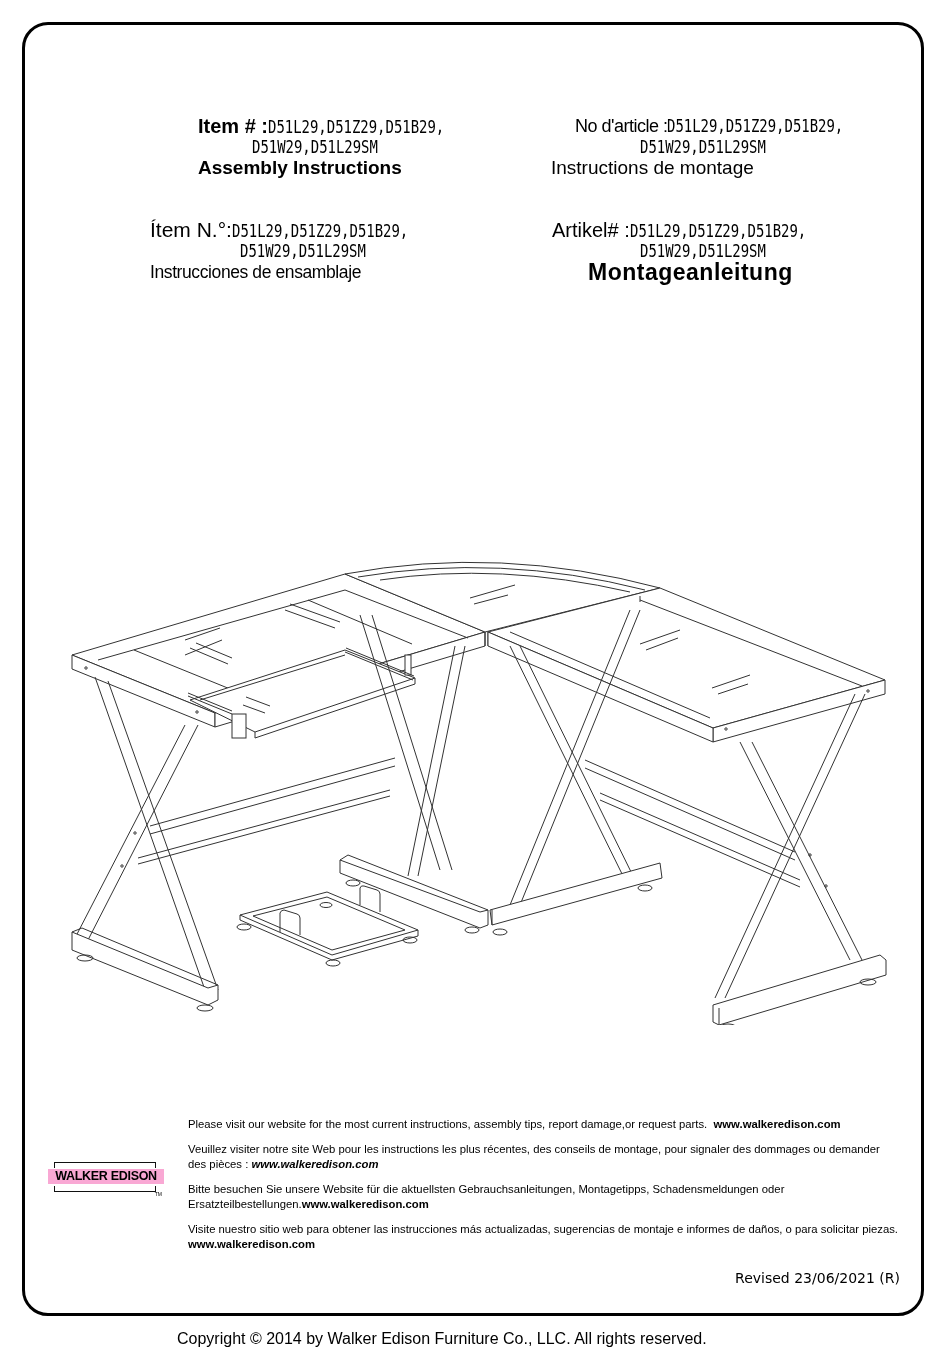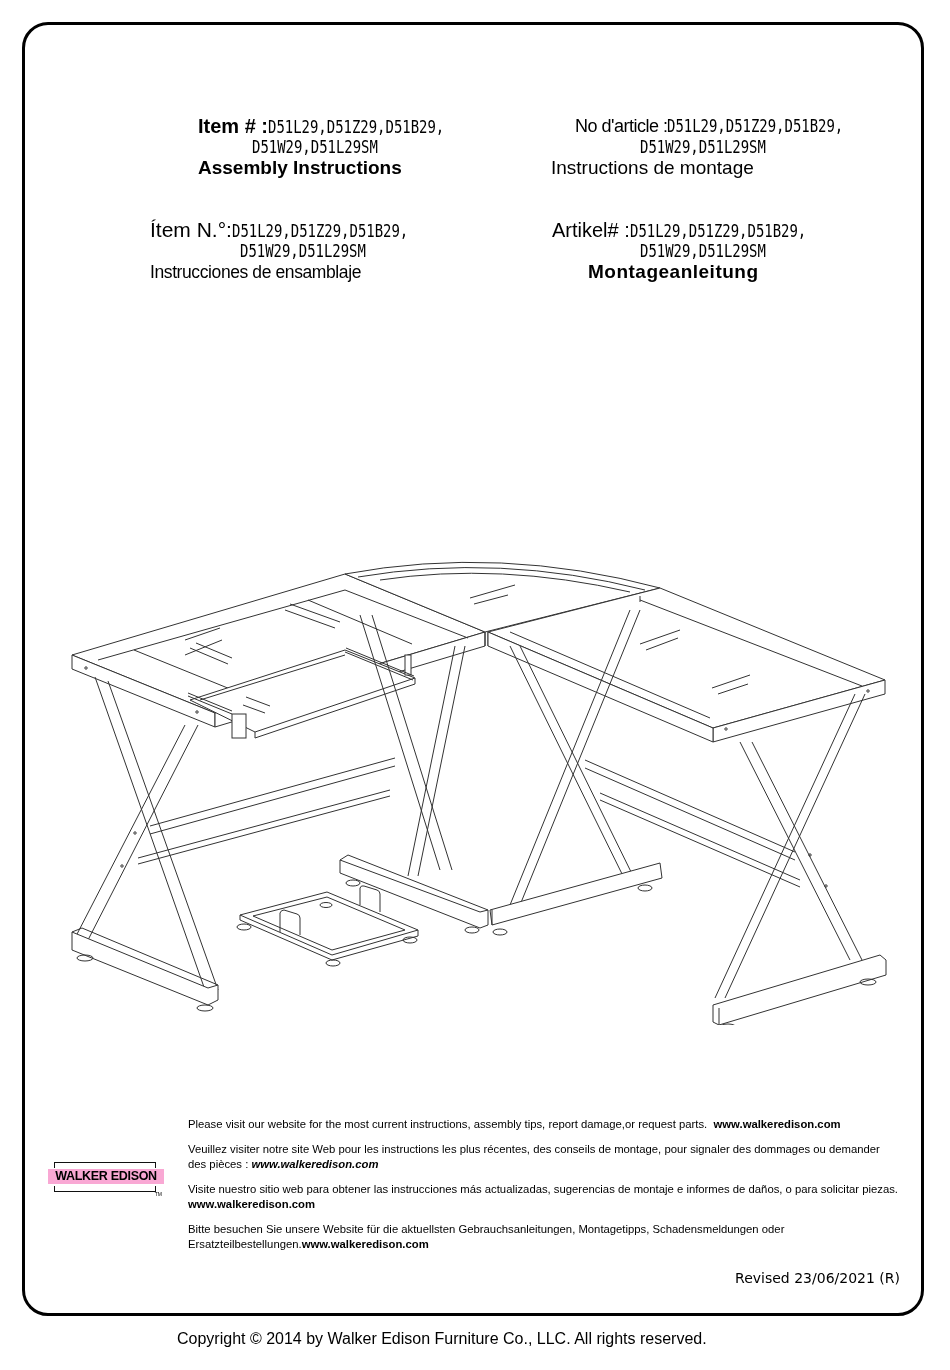--- a/index.html
+++ b/index.html
@@ -46,21 +46,21 @@
 
 <div class="hdr" style="left:150px; top:219px;">
   <div class="line1"><span class="lbl" style="font-size:21px;">Ítem N.°:</span><span class="codes">D51L29,D51Z29,D51B29,</span></div>
   <div class="line2" style="padding-left:90px;"><span class="codes">D51W29,D51L29SM</span></div>
   <div class="title" style="font-size:17.5px; letter-spacing:-0.4px;">Instrucciones de ensamblaje</div>
 </div>
 
 <div class="hdr" style="left:552px; top:219px;">
   <div class="line1"><span class="lbl" style="font-size:20px;margin-top:14px;">Artikel# :</span><span class="codes">D51L29,D51Z29,D51B29,</span></div>
   <div class="line2" style="padding-left:88px;"><span class="codes">D51W29,D51L29SM</span></div>
-  <div class="title bold" style="font-size:19px; letter-spacing:0.5px;">Montageanleitung</div>
+  <div class="title bold" style="font-size:23px; letter-spacing:0.5px;">Montageanleitung</div>
 </div>
 
 <svg class="illus" viewBox="60 545 850 480" width="850" height="480" fill="none" stroke="#333" stroke-width="1">
 
   <g>
     <polygon points="72,655 345,574 485,632 215,713" fill="#fff"></polygon>
     <polygon points="72,655 215,713 215,727 72,669" fill="#fff"></polygon>
     <polygon points="215,713 485,632 485,646 215,727" fill="#fff"></polygon>
     <polyline points="98,660 345,590 468,638"></polyline>
     <line x1="134" y1="650" x2="240" y2="693"></line>
@@ -195,19 +195,19 @@
 <div class="logo">
   <div class="tb top"></div>
   <div class="tb bot"></div>
   <div class="txt">WALKER EDISON</div>
   <div class="tm">TM</div>
 </div>
 
 <div class="notes">
   <p><span>Please visit our website for the most current instructions, assembly tips, report damage,or request parts.</span>&nbsp; <b>www.walkeredison.com</b></p>
   <p><span>Veuillez visiter notre site Web pour les instructions les plus récentes, des conseils de montage, pour signaler des dommages ou demander des pièces :</span> <i>www.walkeredison.com</i></p>
+  <p><span>Bitte besuchen Sie unsere Website für die aktuellsten Gebrauchsanleitungen, Montagetipps, Schadensmeldungen oder Ersatzteilbestellungen.</span><b>www.walkeredison.com</b></p>
   <p><span>Visite nuestro sitio web para obtener las instrucciones más actualizadas, sugerencias de montaje e informes de daños, o para solicitar piezas.</span> <b>www.walkeredison.com</b></p>
-  <p><span>Bitte besuchen Sie unsere Website für die aktuellsten Gebrauchsanleitungen, Montagetipps, Schadensmeldungen oder Ersatzteilbestellungen.</span><b>www.walkeredison.com</b></p>
 </div>
 
 <div class="revised">Revised 23/06/2021 (R)</div>
 <div class="copyright">Copyright  © 2014 by Walker Edison Furniture Co., LLC. All rights reserved.</div>
 <div class="page">P.1</div>
 
 </body></html>

